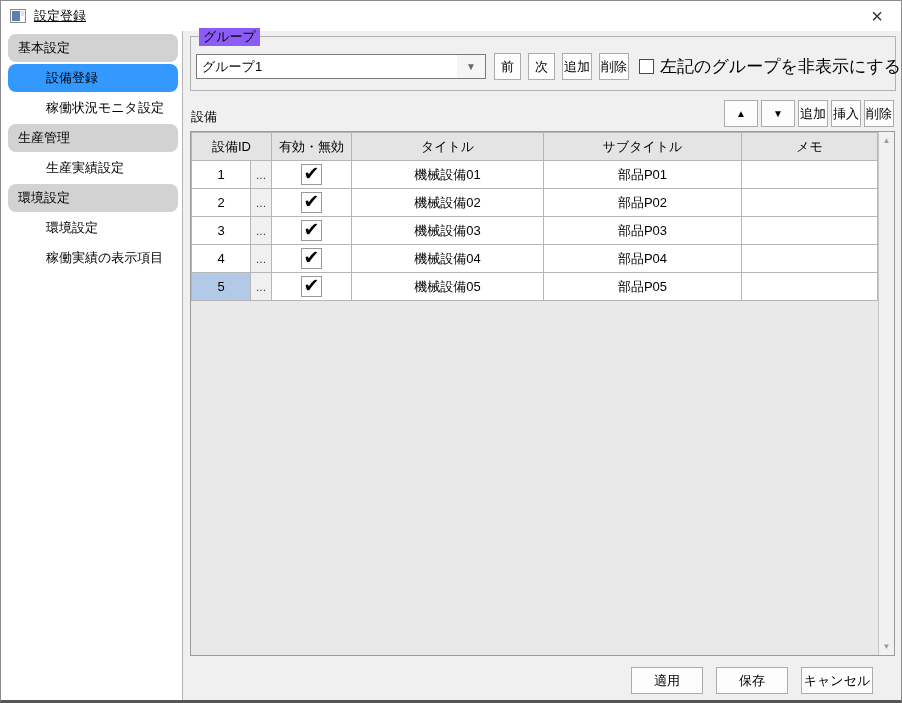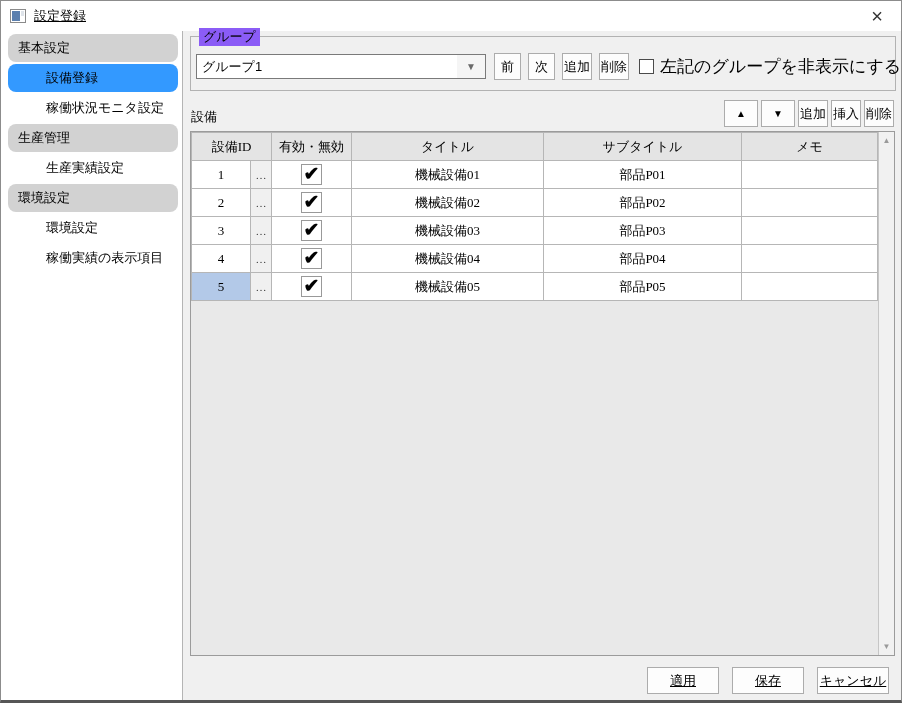--- a/index.html
+++ b/index.html
@@ -43,35 +43,35 @@
   .group-row .wbtn:first-of-type { margin-left:8px; }
   .checkbox { width:15px; height:15px; background:#fff; border:1px solid #4a4a4a; margin-left:10px; flex:0 0 auto; }
   .cb-label { margin-left:6px; font-size:17px; white-space:nowrap; }
   
   .equip-label { position:absolute; left:8px; top:77px; font-size:13px; }
   .equip-toolbar { position:absolute; right:7px; top:69px; display:flex; gap:3px; }
   .btn-arrow { width:34px; font-size:10px; }
   
   .table-wrap { position:absolute; left:7px; top:100px; width:705px; height:525px;
     border:1px solid #9b9b9b; background:#e9e9e9; overflow:hidden; }
-  table.grid { border-collapse:collapse; table-layout:fixed; width:686px; font-size:13px;font-family:Liberation Serif, serif; }
+  table.grid { border-collapse:collapse; table-layout:fixed; width:686px; font-size:13px; }
   .grid th, .grid td { border:1px solid #b6b6b6; height:28px; padding:0 2px; text-align:center;
     overflow:hidden; white-space:nowrap; font-weight:normal; }
   .grid th { background:#e4e4e4; }
   .grid td { background:#fff; }
   .grid td.c-more { background:#f0f0f0; font-size:11px; color:#333; cursor:pointer; }
   .grid td.c-id.sel { background:#b3c9e8; }
   .cbox { display:inline-flex; width:21px; height:21px; border:1px solid #999; background:#fff;
     align-items:center; justify-content:center; vertical-align:middle; cursor:pointer; }
   .cbox .chk { font-size:19px; font-weight:700; line-height:1; transform:translateY(-1px); }
   .vscroll { position:absolute; top:0; right:0; width:16px; height:100%; background:#f1f1f1; border-left:1px solid #c6c6c6; }
   .vs-up   { position:absolute; top:4px; left:0; right:0; text-align:center; font-size:8px; color:#9a9a9a; cursor:pointer; }
   .vs-down { position:absolute; bottom:4px; left:0; right:0; text-align:center; font-size:8px; color:#9a9a9a; cursor:pointer; }
   
-  .footer { position:absolute; top:636px; right:12px; display:flex; gap:13px;text-decoration:underline; }
+  .footer { position:absolute; top:636px; right:28px; display:flex; gap:13px; }
   .footer .wbtn { width:72px; }
 </style>
 </head>
 <body>
 
 <div class="window">
 
   <div class="titlebar">
     <span class="app-icon">
         <span class="ic-left"></span>

